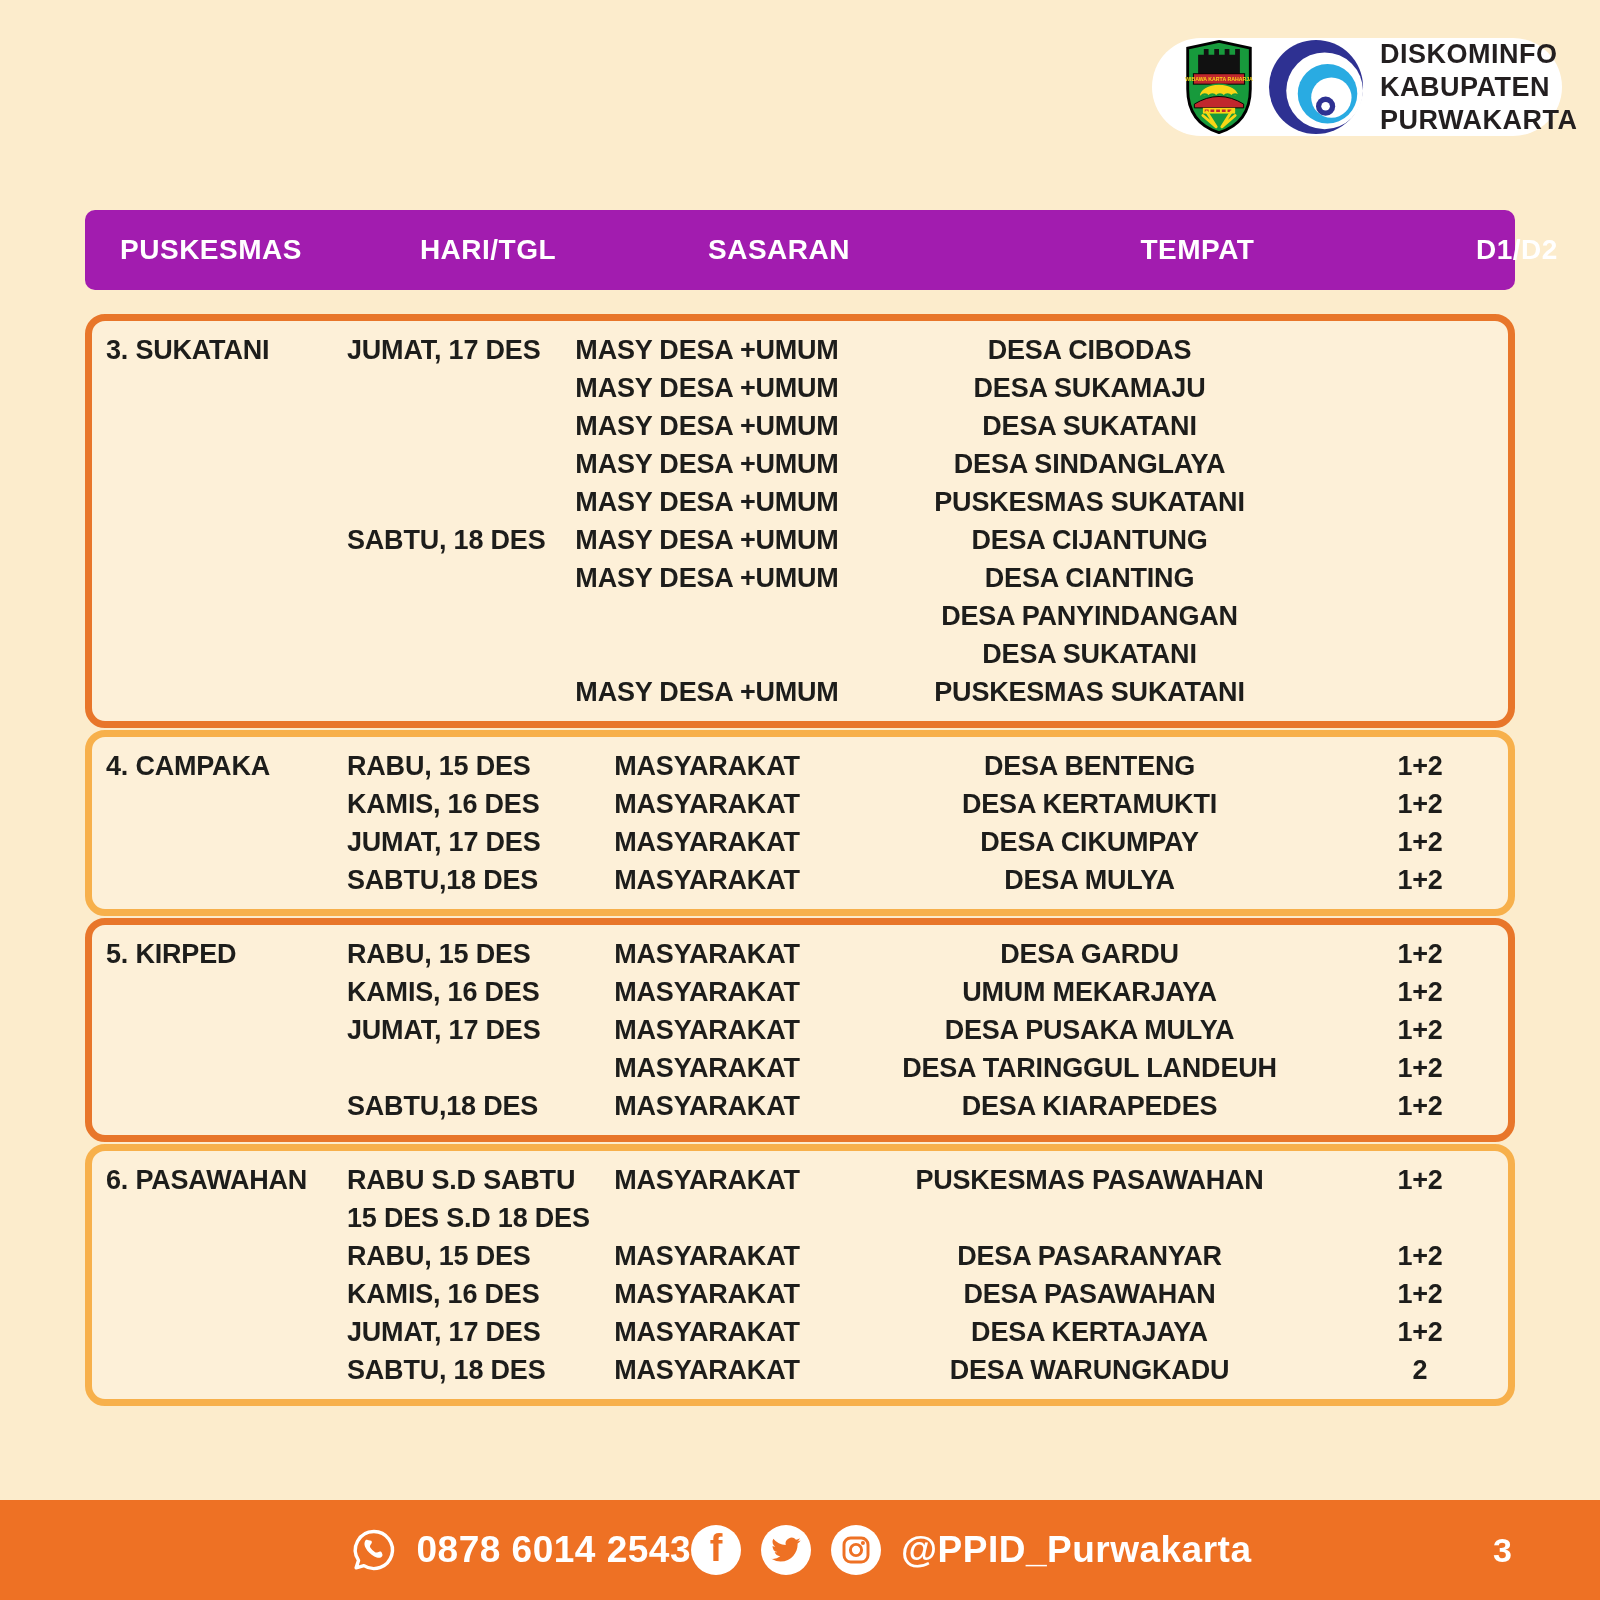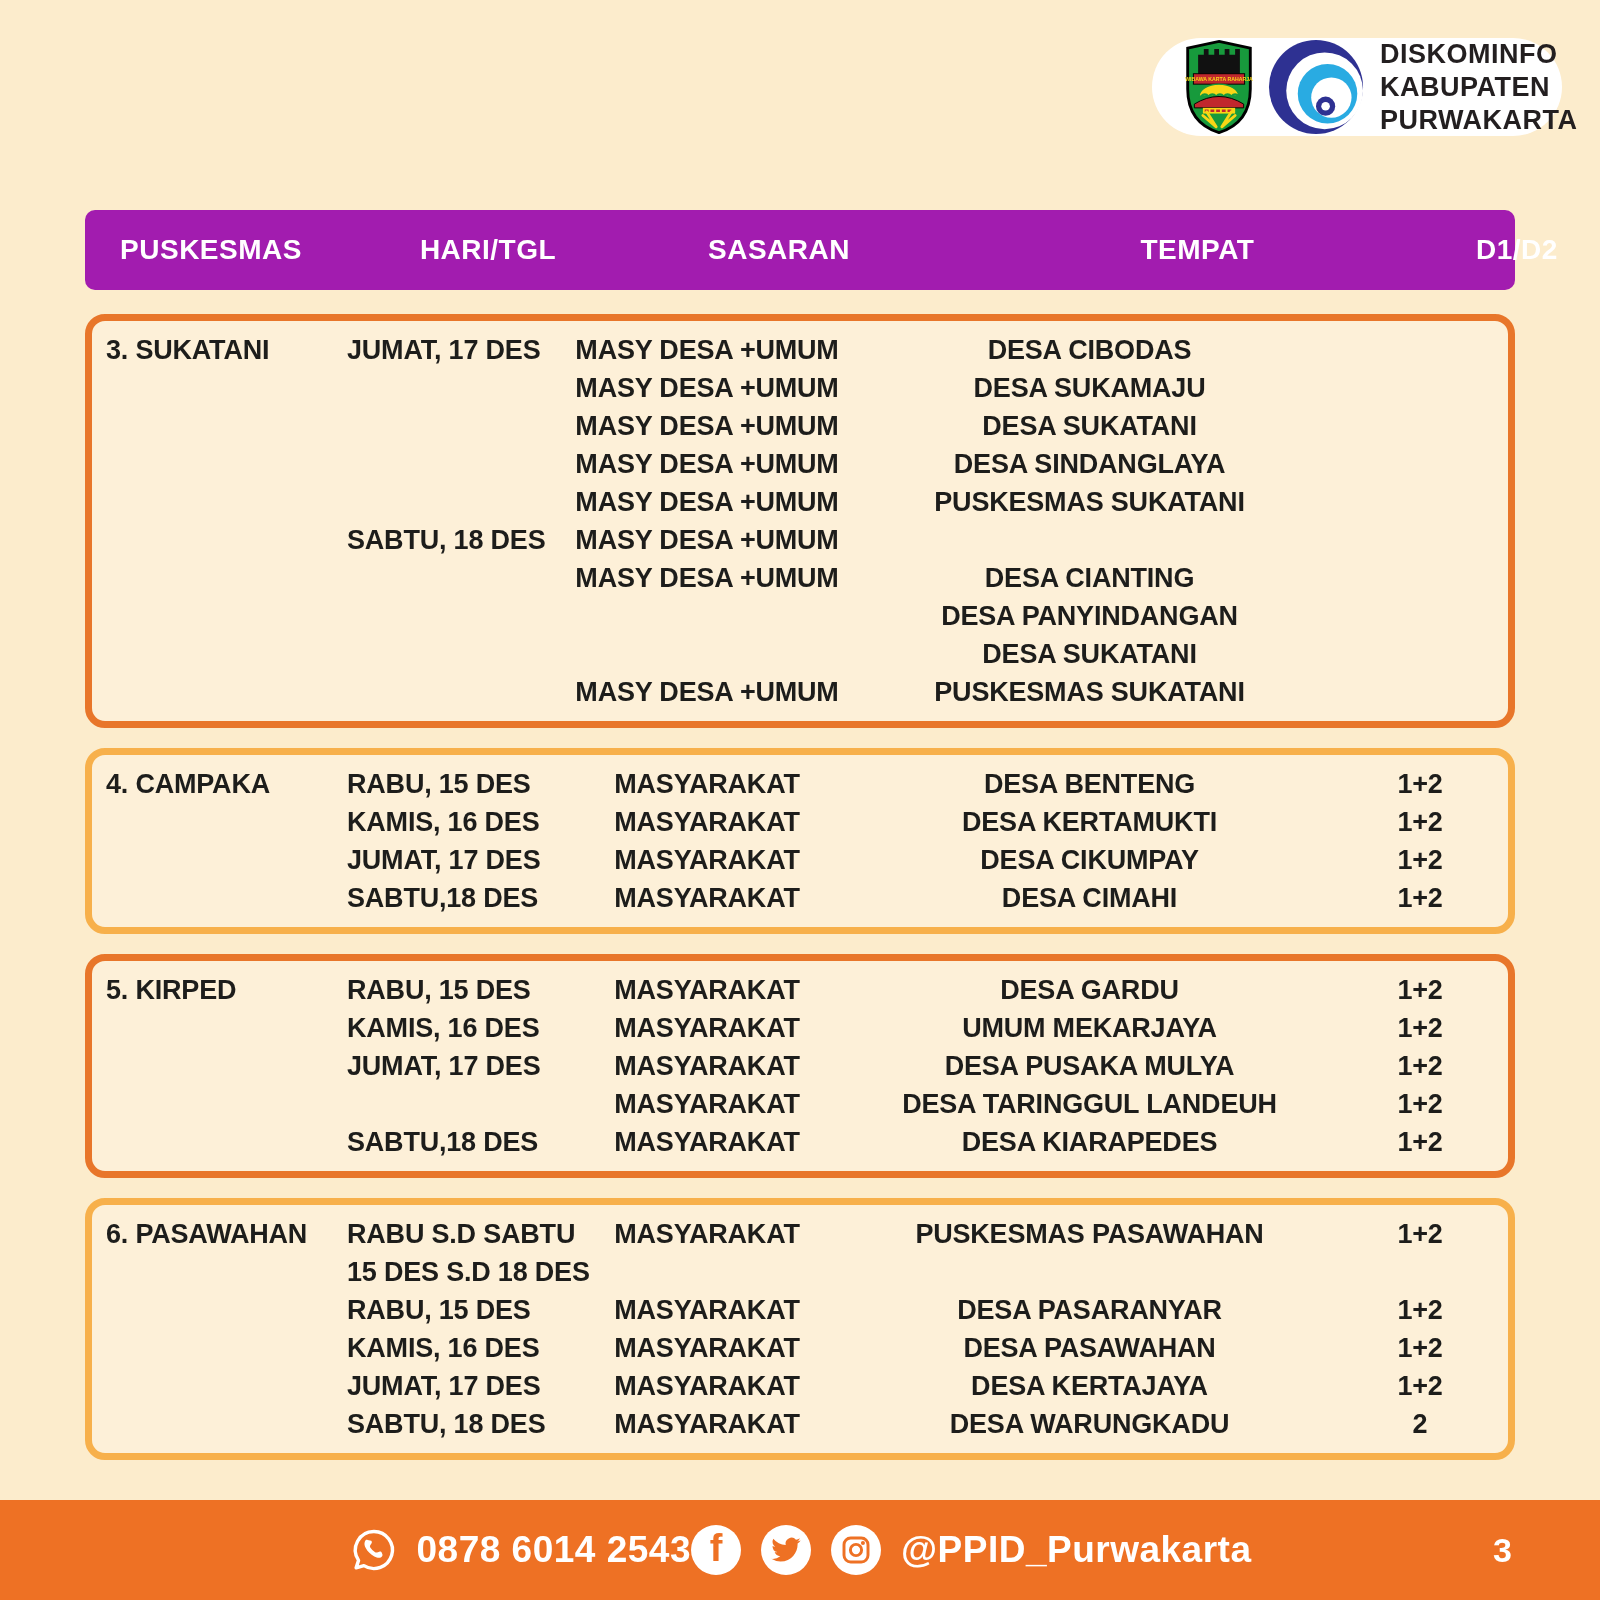--- a/index.html
+++ b/index.html
@@ -21,21 +21,21 @@
   
   .content{position:absolute;left:85px;top:210px;width:1430px;}
   .head-bar{
     height:80px;background:#a21caf;border-radius:10px;
     display:grid;grid-template-columns:252px 230px 280px 485px 1fr;
     align-items:center;margin-bottom:24px;gap:36px;
   }
   .head-cell{color:#FFFFFF;font-weight:bold;font-size:28px;text-align:center;letter-spacing:.5px;}
   .card{
     border:7px solid #E8762A;border-radius:20px;background:#FDF0D8;
-    padding:10px 0;margin-bottom:20px;box-sizing:border-box;
+    padding:10px 0;margin-bottom:2px;box-sizing:border-box;
   }
   .card.gold{border-color:#F7B04B;}
   .grid-row{display:grid;grid-template-columns:245px 230px 280px 485px 1fr;height:38px;align-items:center;}
   .cell{font-weight:bold;font-size:27px;color:#1D1D1B;white-space:nowrap;letter-spacing:-.2px;}
   .c1{padding-left:14px;}
   .c2{padding-left:10px;}
   .c3,.c4,.c5{text-align:center;}
   
   .footer{
     position:absolute;left:0;bottom:0;width:1600px;height:100px;background:#EE7124;
@@ -121,20 +121,21 @@
           <div class="cell c1"></div>
           <div class="cell c2"></div>
           <div class="cell c3">MASY DESA +UMUM</div>
           <div class="cell c4">PUSKESMAS SUKATANI</div>
           <div class="cell c5"></div>
         </div>
         <div class="grid-row">
           <div class="cell c1"></div>
           <div class="cell c2">SABTU, 18 DES</div>
           <div class="cell c3">MASY DESA +UMUM</div>
+          <div class="cell c4">DESA CIJANTUNG</div>
           <div class="cell c5"></div>
         </div>
         <div class="grid-row">
           <div class="cell c1"></div>
           <div class="cell c2"></div>
           <div class="cell c3">MASY DESA +UMUM</div>
           <div class="cell c4">DESA CIANTING</div>
           <div class="cell c5"></div>
         </div>
         <div class="grid-row">
@@ -178,21 +179,21 @@
           <div class="cell c1"></div>
           <div class="cell c2">JUMAT, 17 DES</div>
           <div class="cell c3">MASYARAKAT</div>
           <div class="cell c4">DESA CIKUMPAY</div>
           <div class="cell c5">1+2</div>
         </div>
         <div class="grid-row">
           <div class="cell c1"></div>
           <div class="cell c2">SABTU,18 DES</div>
           <div class="cell c3">MASYARAKAT</div>
-          <div class="cell c4">DESA CIMAHI</div>
+          <div class="cell c4">DESA MULYA</div>
           <div class="cell c5">1+2</div>
         </div>
       </div>
       <div class="card dark">
         <div class="grid-row">
           <div class="cell c1">5. KIRPED</div>
           <div class="cell c2">RABU, 15 DES</div>
           <div class="cell c3">MASYARAKAT</div>
           <div class="cell c4">DESA GARDU</div>
           <div class="cell c5">1+2</div>

